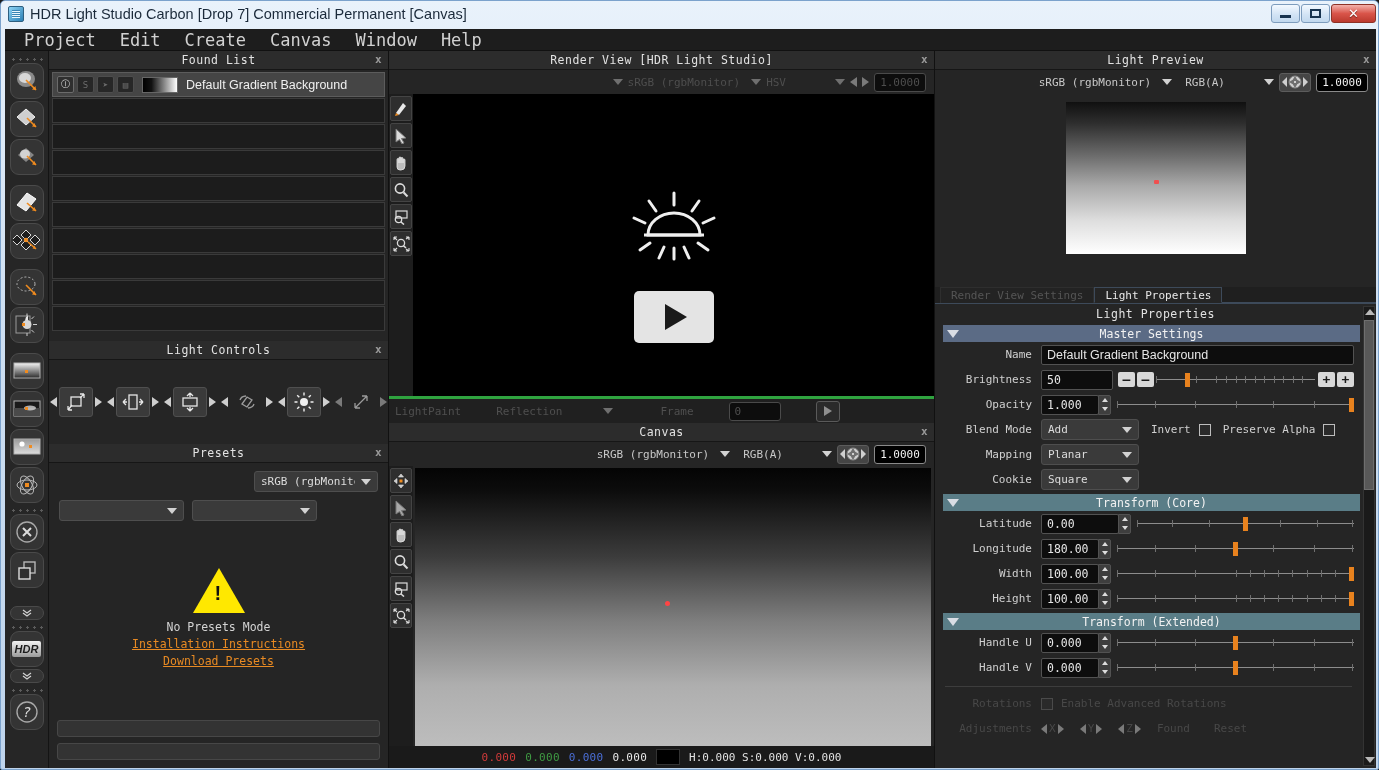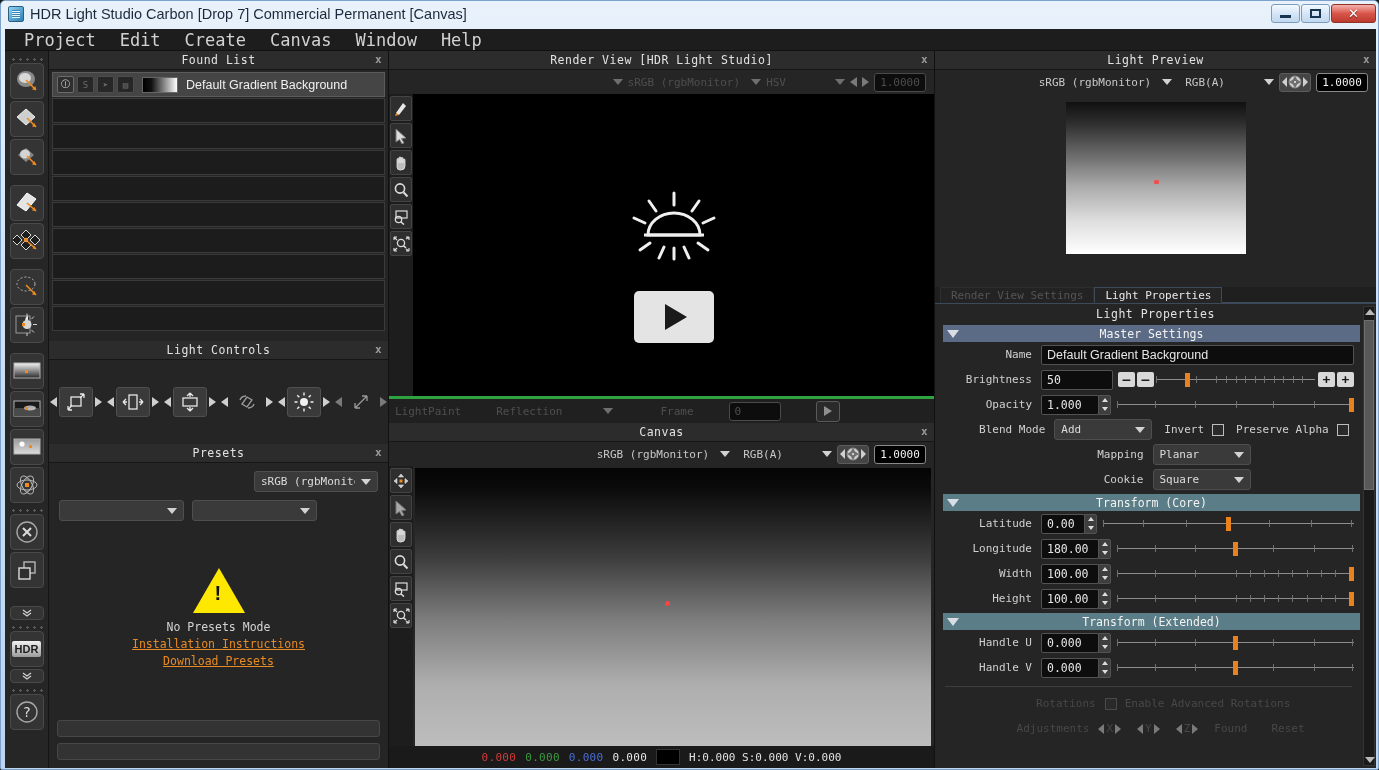--- a/index.html
+++ b/index.html
@@ -33,22 +33,22 @@
   .menu-item{padding:9px 11px;color:#d2d2d2;font-size:17px;}
 
   #workspace{position:absolute;left:0;top:22px;right:0;bottom:0;display:flex;}
 
   
   #rail{width:44px;background:#262626;border-right:1px solid #141414;padding-top:3px;
     display:flex;flex-direction:column;align-items:center;gap:2px;}
   .rail-dots{width:34px;height:7px;
     background-image:radial-gradient(circle,#6a6a6a 1px,transparent 1.2px);
     background-size:7px 7px;background-position:0 2px;opacity:.8;}
-  .rail-btn{width:34px;height:36px;background:#343434;border:1px solid #4a4a4a;border-radius:4px;
-    display:flex;align-items:center;justify-content:center;position:relative;overflow:hidden;}
+  .rail-btn{width:34px;height:36px;background:#343434;border:1px solid #4a4a4a;border-radius:9px;
+    display:flex;align-items:center;justify-content:center;position:relative;overflow:hidden;font-style:italic;}
   .rail-btn.sm{height:14px;}
   .rail-gap{height:6px;}
   svg{display:block;}
 
   
   .panel{background:#252525;position:relative;}
   .panel-title{height:19px;background:#2c2c2c;border-bottom:1px solid #161616;
     display:flex;align-items:center;justify-content:center;position:relative;
     font-size:11.5px;color:#e2e2e2;letter-spacing:.5px;}
   .panel-x{position:absolute;right:6px;top:2px;color:#9a9a9a;font-size:11px;font-weight:bold;}
@@ -145,21 +145,21 @@
   .tab.inactive{background:#232323;color:#555;border:1px solid #2e2e2e;border-bottom:none;}
   .tab.active{background:#252525;color:#e8e8e8;border:1px solid #3d4a5a;border-bottom:1px solid #252525;}
   #tabfill{flex:1;height:15px;border-bottom:1px solid #3d4a5a;}
   #props{flex:1;position:relative;overflow:hidden;}
   #props-scroll{position:absolute;left:0;top:0;right:14px;bottom:0;overflow:hidden;}
   .sec{height:17px;background:#5b6b85;display:flex;align-items:center;justify-content:center;position:relative;
     color:#f2f2f2;font-size:11.5px;margin:2px 2px 0 8px;}
   .sec.teal{background:#5a7d87;}
   .sec .tri{position:absolute;left:4px;width:0;height:0;border-left:6px solid transparent;
     border-right:6px solid transparent;border-top:8px solid #d9dde4;}
-  .row{height:25px;display:flex;align-items:center;padding-left:8px;justify-content:center;}
+  .row{height:25px;display:flex;align-items:center;padding-left:8px;}
   .rlbl{width:98px;text-align:right;padding-right:9px;font-size:11px;color:#d0d0d0;}
   .rlbl.dim{color:#484848;}
   .field{background:#0d0d0d;border:1px solid #525252;border-radius:2px;height:20px;display:flex;
     align-items:center;padding:0 5px;color:#e6e6e6;font-size:11.5px;}
   .field.sans{font-family:"Liberation Sans",sans-serif;font-size:12.5px;}
   .spin{width:13px;height:20px;margin-left:-1px;background:#3e3e3e;border:1px solid #525252;border-radius:0 2px 2px 0;
     display:flex;flex-direction:column;align-items:center;justify-content:space-around;}
   .sp-u{width:0;height:0;border-left:3px solid transparent;border-right:3px solid transparent;border-bottom:4px solid #ddd;}
   .sp-d{width:0;height:0;border-left:3px solid transparent;border-right:3px solid transparent;border-top:4px solid #ddd;}
   .slider{flex:1;height:20px;position:relative;margin-right:8px;}
@@ -826,21 +826,21 @@
               </span>
             </div>
 
             <div class="sec teal">
               <span class="tri"></span>
               <span>Transform (Core)</span>
             </div>
 
             <div class="row">
               <span class="rlbl">Latitude</span>
-              <span class="field" style="width:44px">0.00</span>
+              <span class="field" style="width:78px">0.00</span>
               <span class="spin">
                 <span class="sp-u"></span>
                 <span class="sp-d"></span>
                 </span>
               <span class="slider" style="margin-left:6px">
                 <span class="sl-line"></span>
                 <span class="sl-tick" style="left:0%"></span>
                   <span class="sl-tick" style="left:16%"></span>
                 <span class="sl-tick" style="left:33%"></span>
                   <span class="sl-tick" style="left:50%"></span>

